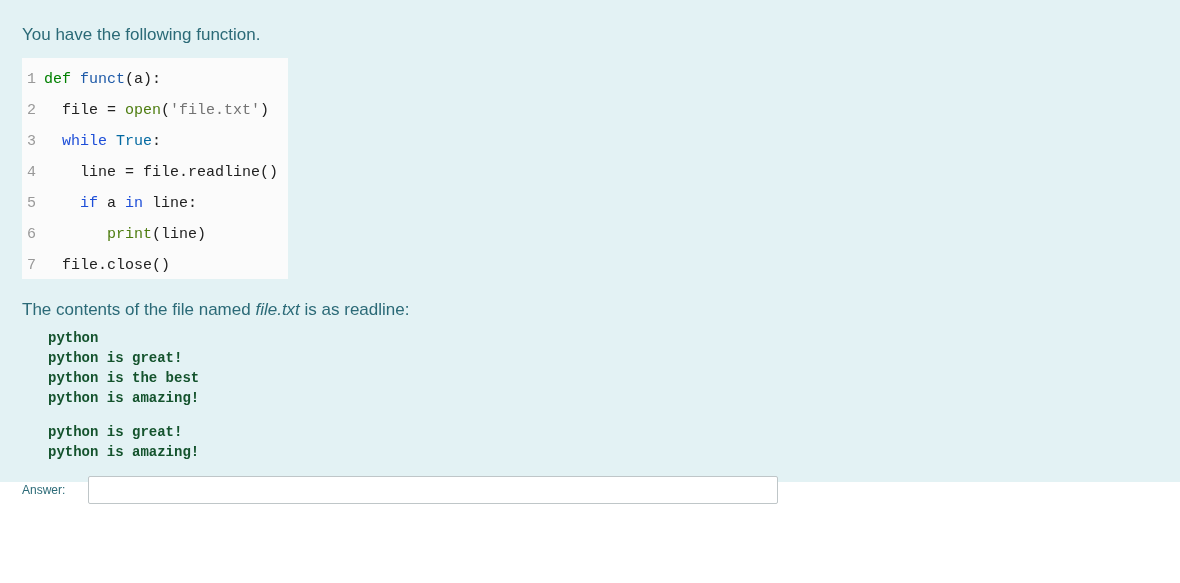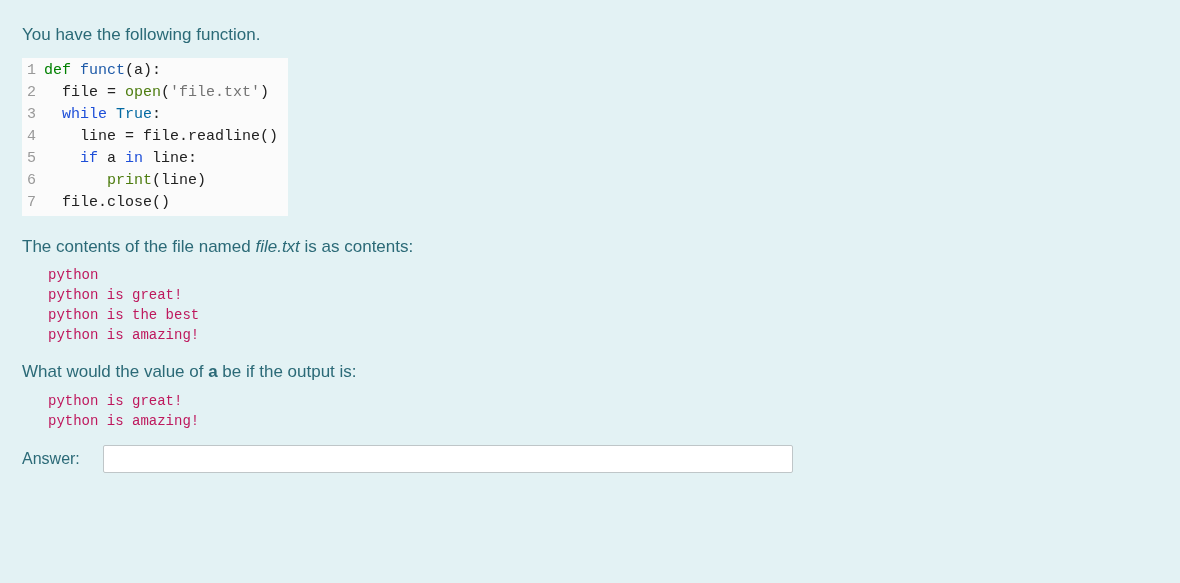--- a/index.html
+++ b/index.html
@@ -8,72 +8,73 @@
     padding: 0;
     font-family: Arial, Helvetica, sans-serif;
     background: #fff;
     width: 1180px;
     height: 583px;
     overflow: hidden;
   }
   .panel {
     background: #e3f2f4;
     width: 1180px;
-    height: 583px;
+    height: 482px;
     padding: 22px;
     color: #2b6a77;
     font-size: 17px;
     line-height: 1.5;
   }
   .intro { margin-bottom: 8px; }
   .code-block {
     background: #fbfbfb;
     display: inline-block;
     padding: 2px 10px 2px 0;
     font-family: "Consolas", "Menlo", "Courier New", monospace;
     font-size: 15px;
     line-height: 22px;
     color: #333;
     margin: 2px 0 8px 0;
   }
-  .code-line { white-space: pre; }
+  .code-line { white-space: pre; margin-top: 9px; }
   .lineno {
     display: inline-block;
     width: 22px;
     text-align: right;
     color: #999;
     padding-right: 8px;
   }
   .tok-keyword { color: #1d4ed8; }
   .tok-def     { color: #008000; }
   .tok-func    { color: #1e5aa8; }
   .tok-const   { color: #0369a1; }
   .tok-builtin { color: #4d7c0f; }
   .tok-string  { color: #737373; }
   .tok-plain   { color: #222; }
   .desc { margin: 10px 0 6px 0; }
   em.filename { font-style: italic; margin-top: 32px; }
   .plain-code {
     font-family: "Consolas", "Menlo", "Courier New", monospace;
     font-size: 14px;
     line-height: 20px;
-    color: #be185d;
+    color: #14532d;
     white-space: pre;
     padding-left: 26px;
     margin: 4px 0 14px 0;
+    font-weight: bold;
   }
   .question { margin: 4px 0 6px 0; }
   strong.bold { font-weight: bold; color: #2b6a77; }
   .answer-row {
     display: flex;
     align-items: center;
     margin-top: 10px;
   }
   .answer-label {
-    font-size: 16px;
+    font-size: 12px;
     color: #2b6a77;
     margin-right: 23px;
   }
   .answer-input {
     background: #fff;
     border: 1px solid #bfc6c8;
     border-radius: 2px;
     height: 28px;
     width: 690px;
     padding: 2px 6px;
@@ -84,31 +85,28 @@
 </head>
 <body>
 
 <div class="panel">
 
   <div class="intro">You have the following function.</div>
 
   <div class="code-block" id="code-block"><div class="code-line"><span class="lineno">1</span><span class="tok-def">def </span><span class="tok-func">funct</span><span class="tok-plain">(a):</span></div><div class="code-line"><span class="lineno">2</span><span class="tok-plain">  file </span><span class="tok-plain">=</span><span class="tok-plain"> </span><span class="tok-builtin">open</span><span class="tok-plain">(</span><span class="tok-string">'file.txt'</span><span class="tok-plain">)</span></div><div class="code-line"><span class="lineno">3</span><span class="tok-plain">  </span><span class="tok-keyword">while </span><span class="tok-const">True</span><span class="tok-plain">:</span></div><div class="code-line"><span class="lineno">4</span><span class="tok-plain">    line </span><span class="tok-plain">=</span><span class="tok-plain"> file.readline()</span></div><div class="code-line"><span class="lineno">5</span><span class="tok-plain">    </span><span class="tok-keyword">if </span><span class="tok-plain">a </span><span class="tok-keyword">in </span><span class="tok-plain">line:</span></div><div class="code-line"><span class="lineno">6</span><span class="tok-plain">       </span><span class="tok-builtin">print</span><span class="tok-plain">(line)</span></div><div class="code-line"><span class="lineno">7</span><span class="tok-plain">  file.close()</span></div></div>
 
   <div class="desc">
-    <span>The contents of the file named </span><em class="filename">file.txt</em><span> is as contents:</span>
+    <span>The contents of the file named </span><em class="filename">file.txt</em><span> is as readline:</span>
   </div>
 
   <div class="plain-code">python
 python is great!
 python is the best
 python is amazing!</div>
 
-  <div class="question">
-    <span>What would the value of </span><strong class="bold">a</strong><span> be if the output is:</span>
-  </div>
 
   <div class="plain-code">python is great!
 python is amazing!</div>
 
   <div class="answer-row">
     <span class="answer-label">Answer:</span>
     <input type="text" class="answer-input" value="" style="">
   </div>
 
 </div>

